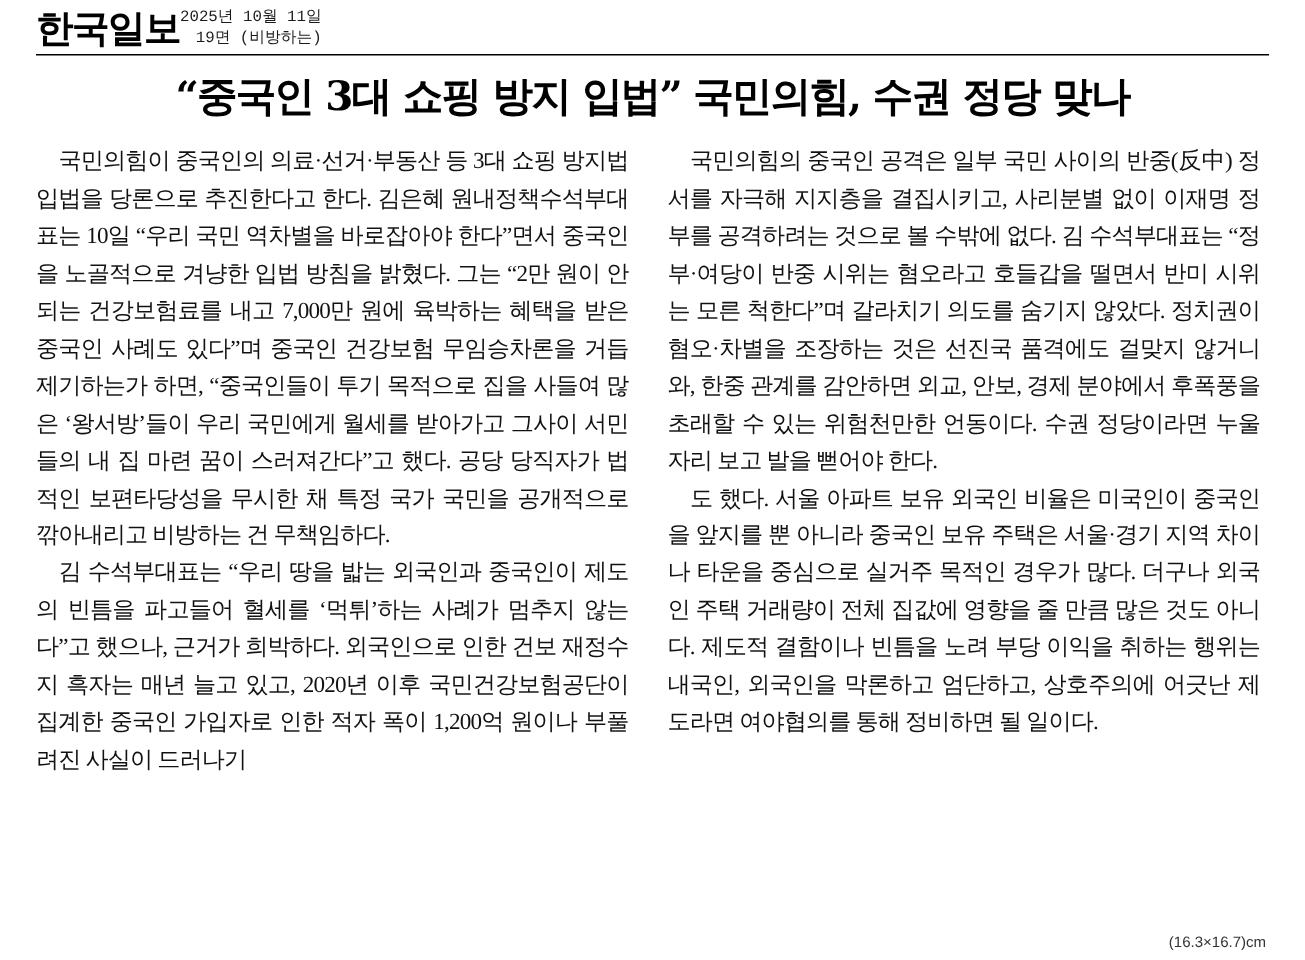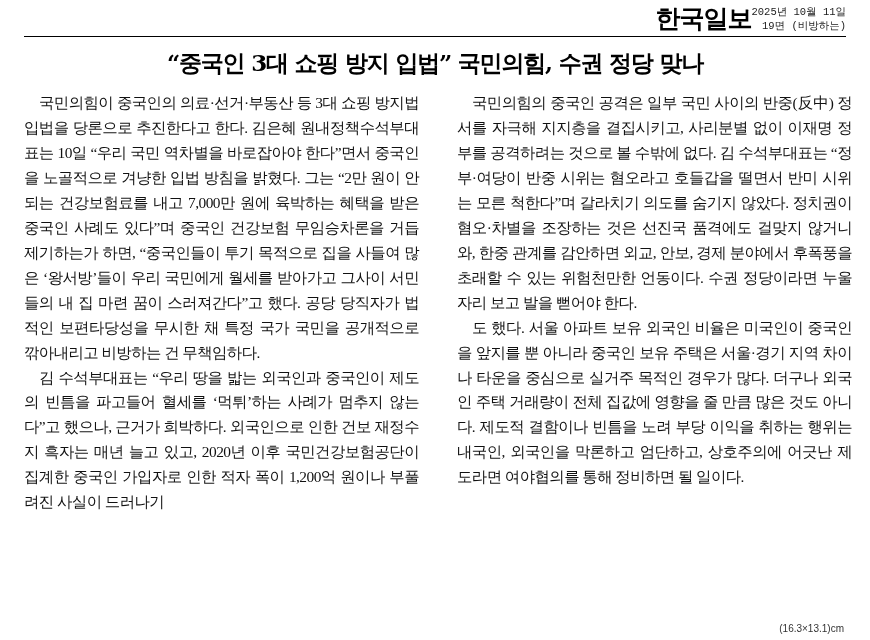--- a/index.html
+++ b/index.html
@@ -21,21 +21,21 @@
     height: 640px;
     position: relative;
     box-sizing: border-box;
     padding: 0 24px;
   }
 
   
   .masthead-row {
     display: flex;
     align-items: flex-start;
-    justify-content: flex-end;
+    justify-content: flex-start;
     padding-top: 4px;
     height: 30px;
   }
   .masthead {
     font-family: "DejaVu Serif", "Liberation Serif", serif;
     font-size: 25px;
     font-weight: 700;
     letter-spacing: -1px;
     line-height: 1;
     color: #000;
@@ -53,31 +53,31 @@
     border: 0;
     border-top: 1.6px solid #000;
     margin: 2px 0 0 0;
   }
 
   
   .headline {
     text-align: center;
     font-family: "DejaVu Serif", "Liberation Serif", serif;
     font-weight: 700;
-    font-size: 23px;
+    font-size: 27px;
     letter-spacing: -1.2px;
     line-height: 1.22;
     margin: 12px 0 14px 0;
     color: #000;
   }
 
   
   .columns {
     display: flex;
-    gap: 38px;
+    gap: 26px;
     align-items: flex-start;
   }
   .col {
     width: 395px;
     flex: 0 0 395px;
   }
   .col p {
     margin: 0;
     font-size: 15.4px;
     line-height: 1.62;
@@ -123,15 +123,15 @@
     <div class="col">
       <p>국민의힘이 중국인의 의료·선거·부동산 등 3대 쇼핑 방지법 입법을 당론으로 추진한다고 한다. 김은혜 원내정책수석부대표는 10일 “우리 국민 역차별을 바로잡아야 한다”면서 중국인을 노골적으로 겨냥한 입법 방침을 밝혔다. 그는 “2만 원이 안 되는 건강보험료를 내고 7,000만 원에 육박하는 혜택을 받은 중국인 사례도 있다”며 중국인 건강보험 무임승차론을 거듭 제기하는가 하면, “중국인들이 투기 목적으로 집을 사들여 많은 ‘왕서방’들이 우리 국민에게 월세를 받아가고 그사이 서민들의 내 집 마련 꿈이 스러져간다”고 했다. 공당 당직자가 법적인 보편타당성을 무시한 채 특정 국가 국민을 공개적으로 깎아내리고 비방하는 건 무책임하다.</p>
       <p>김 수석부대표는 “우리 땅을 밟는 외국인과 중국인이 제도의 빈틈을 파고들어 혈세를 ‘먹튀’하는 사례가 멈추지 않는다”고 했으나, 근거가 희박하다. 외국인으로 인한 건보 재정수지 흑자는 매년 늘고 있고, 2020년 이후 국민건강보험공단이 집계한 중국인 가입자로 인한 적자 폭이 1,200억 원이나 부풀려진 사실이 드러나기</p>
     </div>
     <div class="col">
       <p>국민의힘의 중국인 공격은 일부 국민 사이의 반중(反中) 정서를 자극해 지지층을 결집시키고, 사리분별 없이 이재명 정부를 공격하려는 것으로 볼 수밖에 없다. 김 수석부대표는 “정부·여당이 반중 시위는 혐오라고 호들갑을 떨면서 반미 시위는 모른 척한다”며 갈라치기 의도를 숨기지 않았다. 정치권이 혐오·차별을 조장하는 것은 선진국 품격에도 걸맞지 않거니와, 한중 관계를 감안하면 외교, 안보, 경제 분야에서 후폭풍을 초래할 수 있는 위험천만한 언동이다. 수권 정당이라면 누울 자리 보고 발을 뻗어야 한다.</p>
       <p>도 했다. 서울 아파트 보유 외국인 비율은 미국인이 중국인을 앞지를 뿐 아니라 중국인 보유 주택은 서울·경기 지역 차이나 타운을 중심으로 실거주 목적인 경우가 많다. 더구나 외국인 주택 거래량이 전체 집값에 영향을 줄 만큼 많은 것도 아니다. 제도적 결함이나 빈틈을 노려 부당 이익을 취하는 행위는 내국인, 외국인을 막론하고 엄단하고, 상호주의에 어긋난 제도라면 여야협의를 통해 정비하면 될 일이다.</p>
     </div>
   </div>
 
-  <div class="size-note">(16.3×13.1)cm</div>
+  <div class="size-note">(16.3×16.7)cm</div>
 
 </div>
 
 </body></html>

